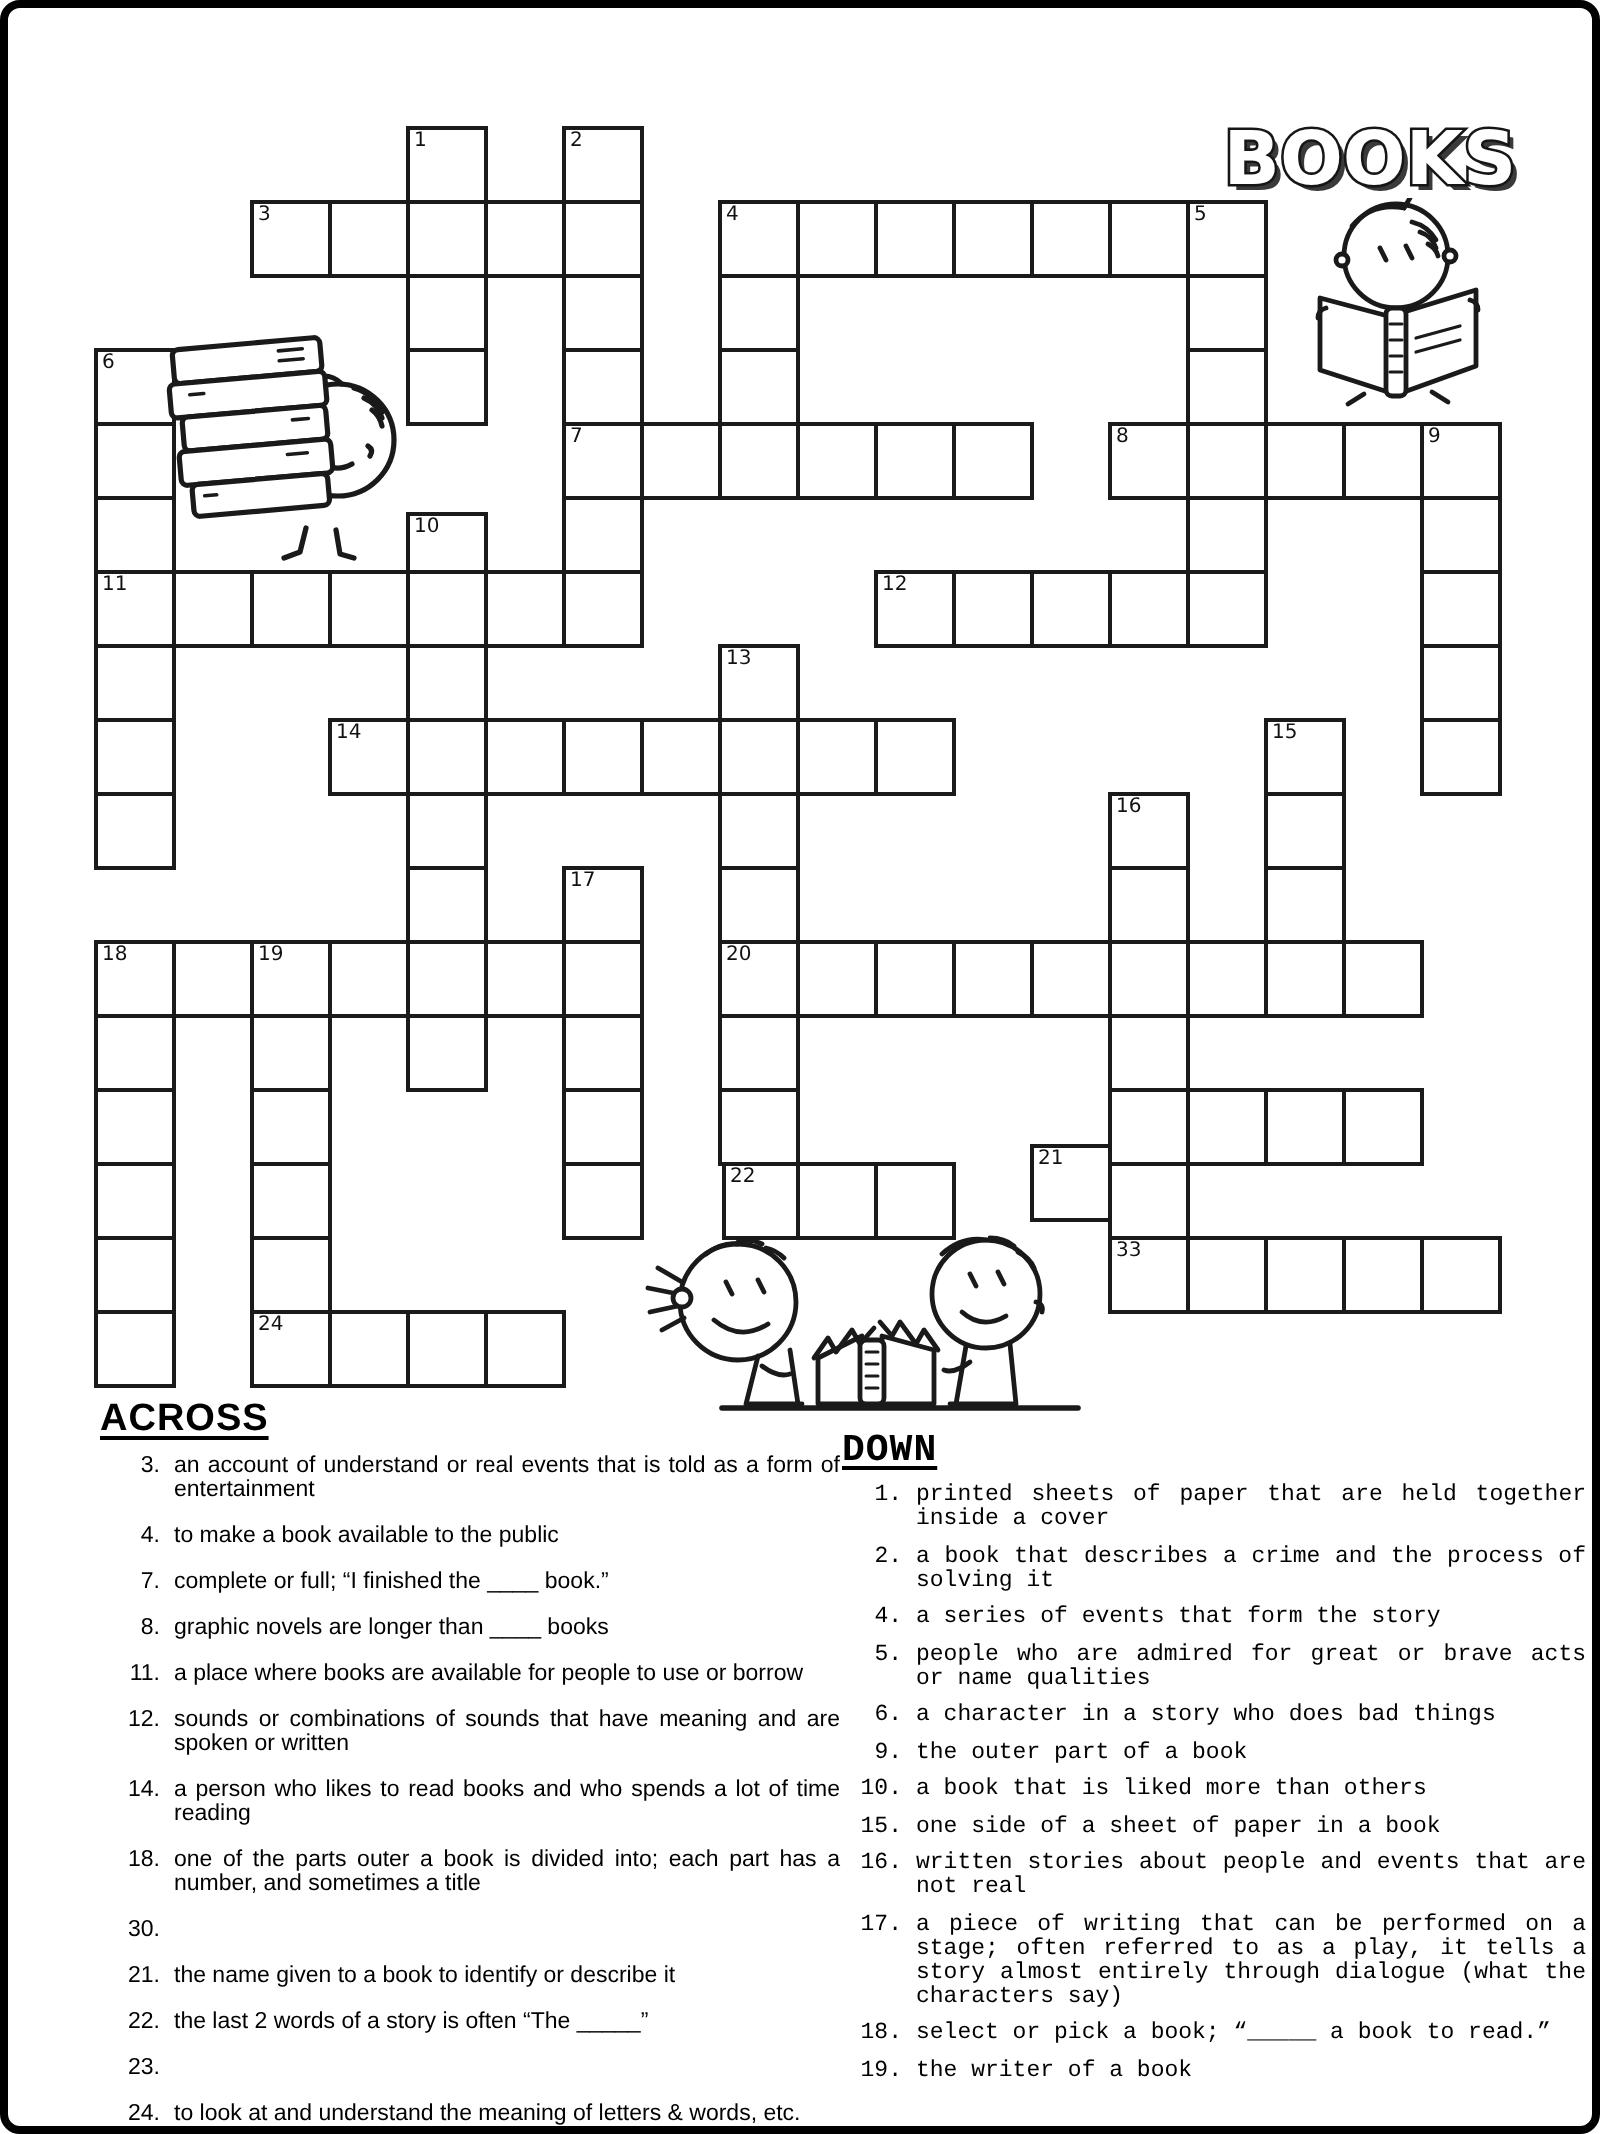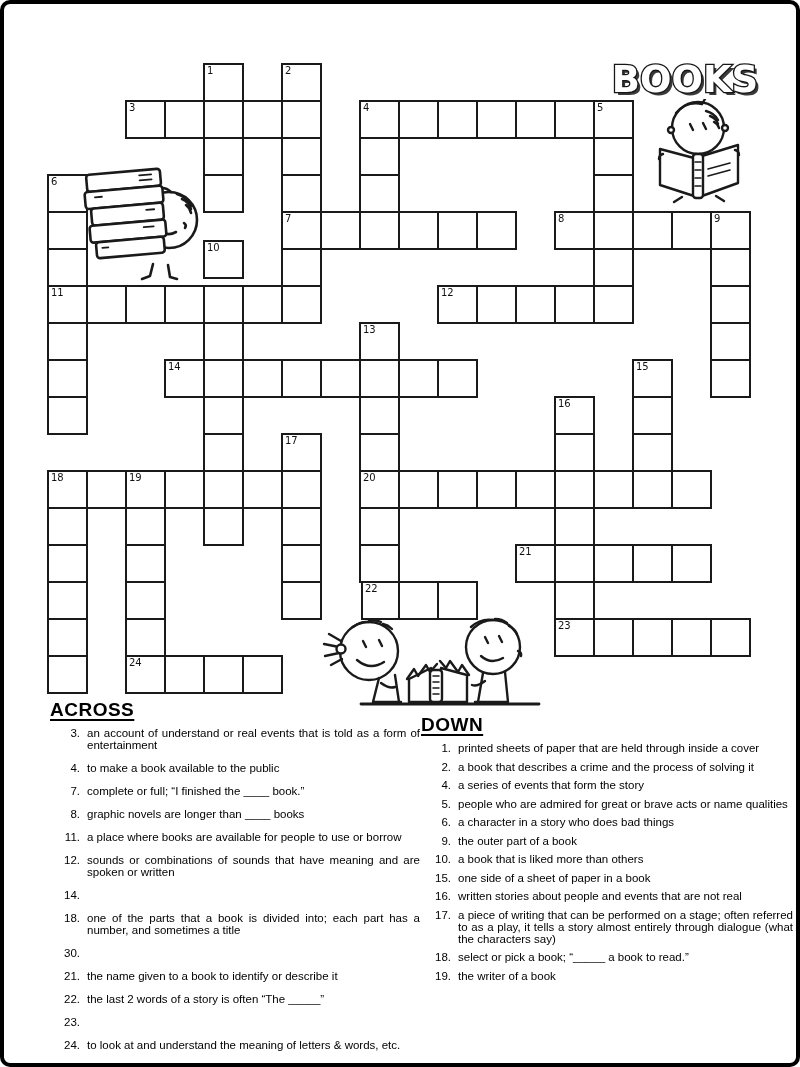--- a/index.html
+++ b/index.html
@@ -16,21 +16,21 @@
   .cellnum{position:absolute;top:0px;left:2px;font-family:"DejaVu Sans",sans-serif;
            font-size:10px;line-height:12px;color:#111;}
   
   .illus{position:absolute;z-index:2;}
   #illus-stack{left:83px;top:160px;}
   #illus-boy{left:646px;top:99px;}
   #illus-kids{left:317px;top:611px;}
   
   .clues{position:absolute;font-size:11.5px;line-height:12px;z-index:2;}
   .across{left:50px;top:700px;width:370px;}
-  .down{left:421px;top:715px;width:372px;}
+  .down{left:421px;top:715px;width:372px;font-family:Liberation Mono, monospace;}
   .cluehead{font-weight:bold;font-size:19px;line-height:20px;letter-spacing:0.5px;
             text-decoration:underline;text-decoration-thickness:2px;text-underline-offset:3px;
             margin-bottom:7px;}
   .clue{display:flex;margin-bottom:11px;}
   .down .clue{margin-bottom:6.5px;}
   .cnum{flex:0 0 30px;text-align:right;padding-right:7px;}
   .ctext{flex:1;text-align:justify;}
   
   .brand{position:absolute;right:10px;top:1019px;font-weight:bold;font-size:30px;
          letter-spacing:0.5px;z-index:3;}
@@ -94,21 +94,21 @@
       <div class="cell" style="left: 554px; top: 211px;">
         <span class="cellnum">8</span>
       </div>
       <div class="cell" style="left: 593px; top: 211px;"></div>
       <div class="cell" style="left: 632px; top: 211px;"></div>
       <div class="cell" style="left: 671px; top: 211px;"></div>
       <div class="cell" style="left: 710px; top: 211px;">
         <span class="cellnum">9</span>
       </div>
       <div class="cell" style="left: 47px; top: 248px;"></div>
-      <div class="cell" style="left: 203px; top: 240px; padding-left: 36px;">
+      <div class="cell" style="left: 203px; top: 256px; padding-left: 36px;">
         <span class="cellnum">10</span>
       </div>
       <div class="cell" style="left: 281px; top: 248px;"></div>
       <div class="cell" style="left: 593px; top: 248px;"></div>
       <div class="cell" style="left: 710px; top: 248px;"></div>
       <div class="cell" style="left: 47px; top: 285px;">
         <span class="cellnum">11</span>
       </div>
       <div class="cell" style="left: 86px; top: 285px;"></div>
       <div class="cell" style="left: 125px; top: 285px;"></div>
@@ -184,40 +184,40 @@
       <div class="cell" style="left: 47px; top: 507px;"></div>
       <div class="cell" style="left: 125px; top: 507px;"></div>
       <div class="cell" style="left: 203px; top: 507px;"></div>
       <div class="cell" style="left: 281px; top: 507px;"></div>
       <div class="cell" style="left: 359px; top: 507px;"></div>
       <div class="cell" style="left: 554px; top: 507px;"></div>
       <div class="cell" style="left: 47px; top: 544px;"></div>
       <div class="cell" style="left: 125px; top: 544px;"></div>
       <div class="cell" style="left: 281px; top: 544px;"></div>
       <div class="cell" style="left: 359px; top: 544px;"></div>
-      <div class="cell" style="left: 515px; top: 544px; padding-left: 48px;">
+      <div class="cell" style="left: 515px; top: 572px; padding-left: 48px;">
         <span class="cellnum">21</span>
       </div>
       <div class="cell" style="left: 554px; top: 544px;"></div>
       <div class="cell" style="left: 593px; top: 544px;"></div>
       <div class="cell" style="left: 632px; top: 544px;"></div>
       <div class="cell" style="left: 671px; top: 544px;"></div>
       <div class="cell" style="left: 47px; top: 581px;"></div>
       <div class="cell" style="left: 125px; top: 581px;"></div>
       <div class="cell" style="left: 281px; top: 581px;"></div>
       <div class="cell" style="left: 361px; top: 581px;">
         <span class="cellnum">22</span>
       </div>
       <div class="cell" style="left: 398px; top: 581px;"></div>
       <div class="cell" style="left: 437px; top: 581px;"></div>
       <div class="cell" style="left: 554px; top: 581px;"></div>
       <div class="cell" style="left: 47px; top: 618px;"></div>
       <div class="cell" style="left: 125px; top: 618px;"></div>
       <div class="cell" style="left: 554px; top: 618px;">
-        <span class="cellnum">23</span>
+        <span class="cellnum">33</span>
       </div>
       <div class="cell" style="left: 593px; top: 618px;"></div>
       <div class="cell" style="left: 632px; top: 618px;"></div>
       <div class="cell" style="left: 671px; top: 618px;"></div>
       <div class="cell" style="left: 710px; top: 618px;"></div>
       <div class="cell" style="left: 47px; top: 655px;"></div>
       <div class="cell" style="left: 125px; top: 655px;">
         <span class="cellnum">24</span>
       </div>
       <div class="cell" style="left: 164px; top: 655px;"></div>
@@ -318,24 +318,25 @@
         <div class="clue">
           <span class="cnum">11.</span>
           <span class="ctext">a place where books are available for people to use or borrow</span>
         </div>
         <div class="clue">
           <span class="cnum">12.</span>
           <span class="ctext">sounds or combinations of sounds that have meaning and are spoken or written</span>
         </div>
         <div class="clue">
           <span class="cnum">14.</span>
+          <span class="ctext">a person who likes to read books and who spends a lot of time reading</span>
         </div>
         <div class="clue">
           <span class="cnum">18.</span>
-          <span class="ctext">one of the parts that a book is divided into; each part has a number, and sometimes a title</span>
+          <span class="ctext">one of the parts outer a book is divided into; each part has a number, and sometimes a title</span>
         </div>
         <div class="clue">
           <span class="cnum">30.</span>
         </div>
         <div class="clue">
           <span class="cnum">21.</span>
           <span class="ctext">the name given to a book to identify or describe it</span>
         </div>
         <div class="clue">
           <span class="cnum">22.</span>
@@ -349,21 +350,21 @@
           <span class="ctext">to look at and understand the meaning of letters &amp; words, etc.</span>
         </div>
       </div>
   </div>
 
   <div class="clues down">
     <div class="cluehead">DOWN</div>
     <div id="down-list">
         <div class="clue">
           <span class="cnum">1.</span>
-          <span class="ctext">printed sheets of paper that are held through inside a cover</span>
+          <span class="ctext">printed sheets of paper that are held together inside a cover</span>
         </div>
         <div class="clue">
           <span class="cnum">2.</span>
           <span class="ctext">a book that describes a crime and the process of solving it</span>
         </div>
         <div class="clue">
           <span class="cnum">4.</span>
           <span class="ctext">a series of events that form the story</span>
         </div>
         <div class="clue">

